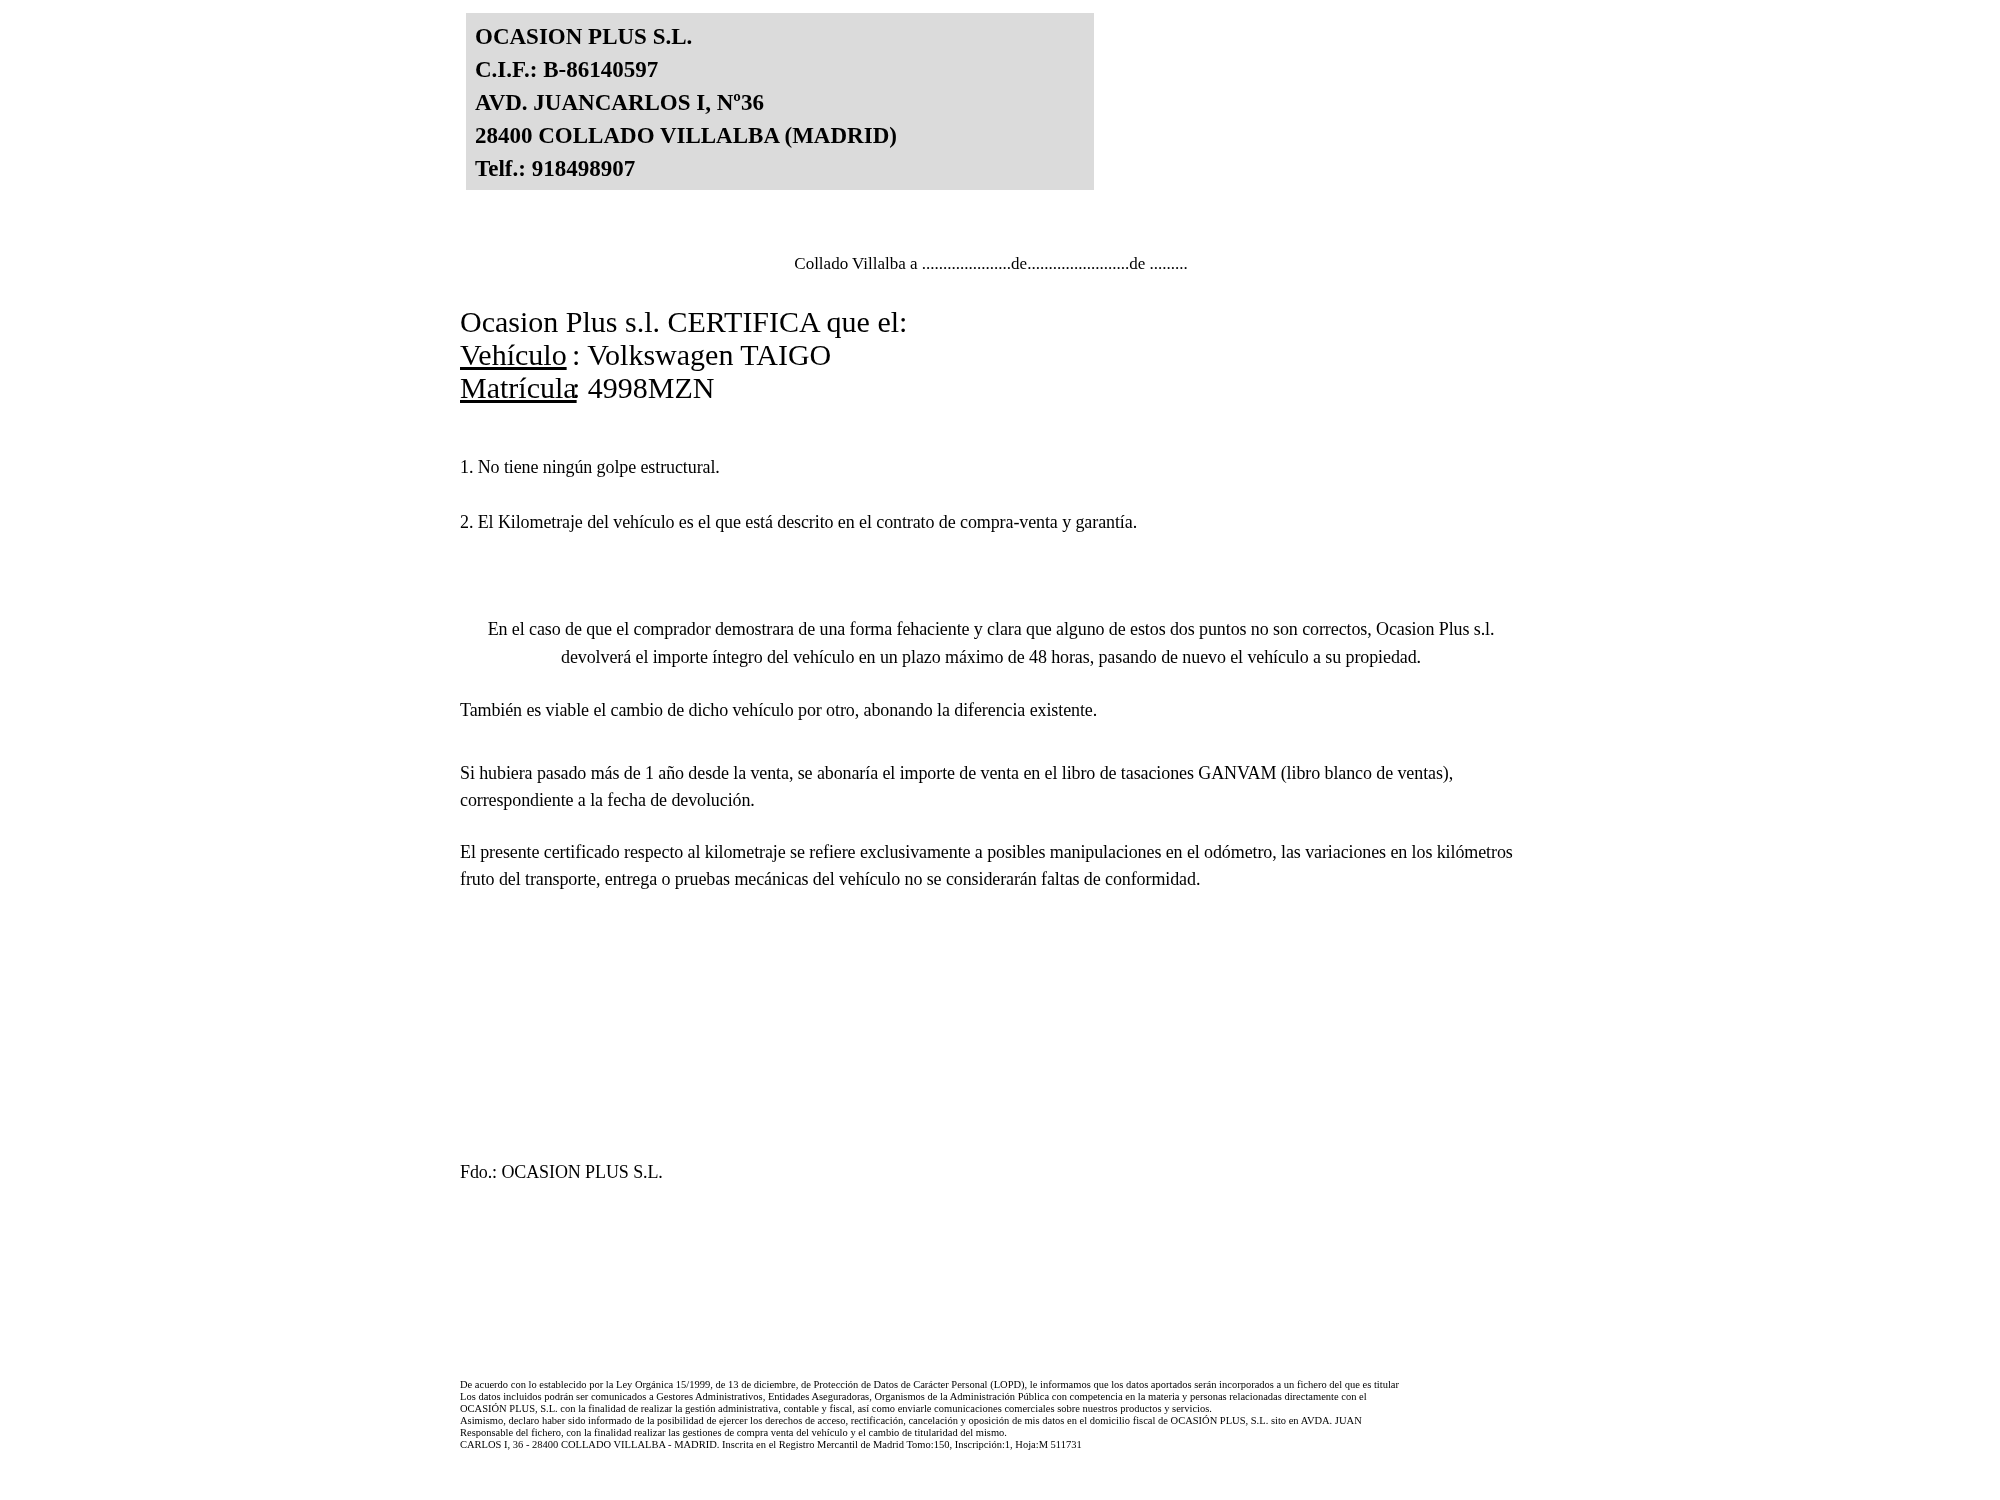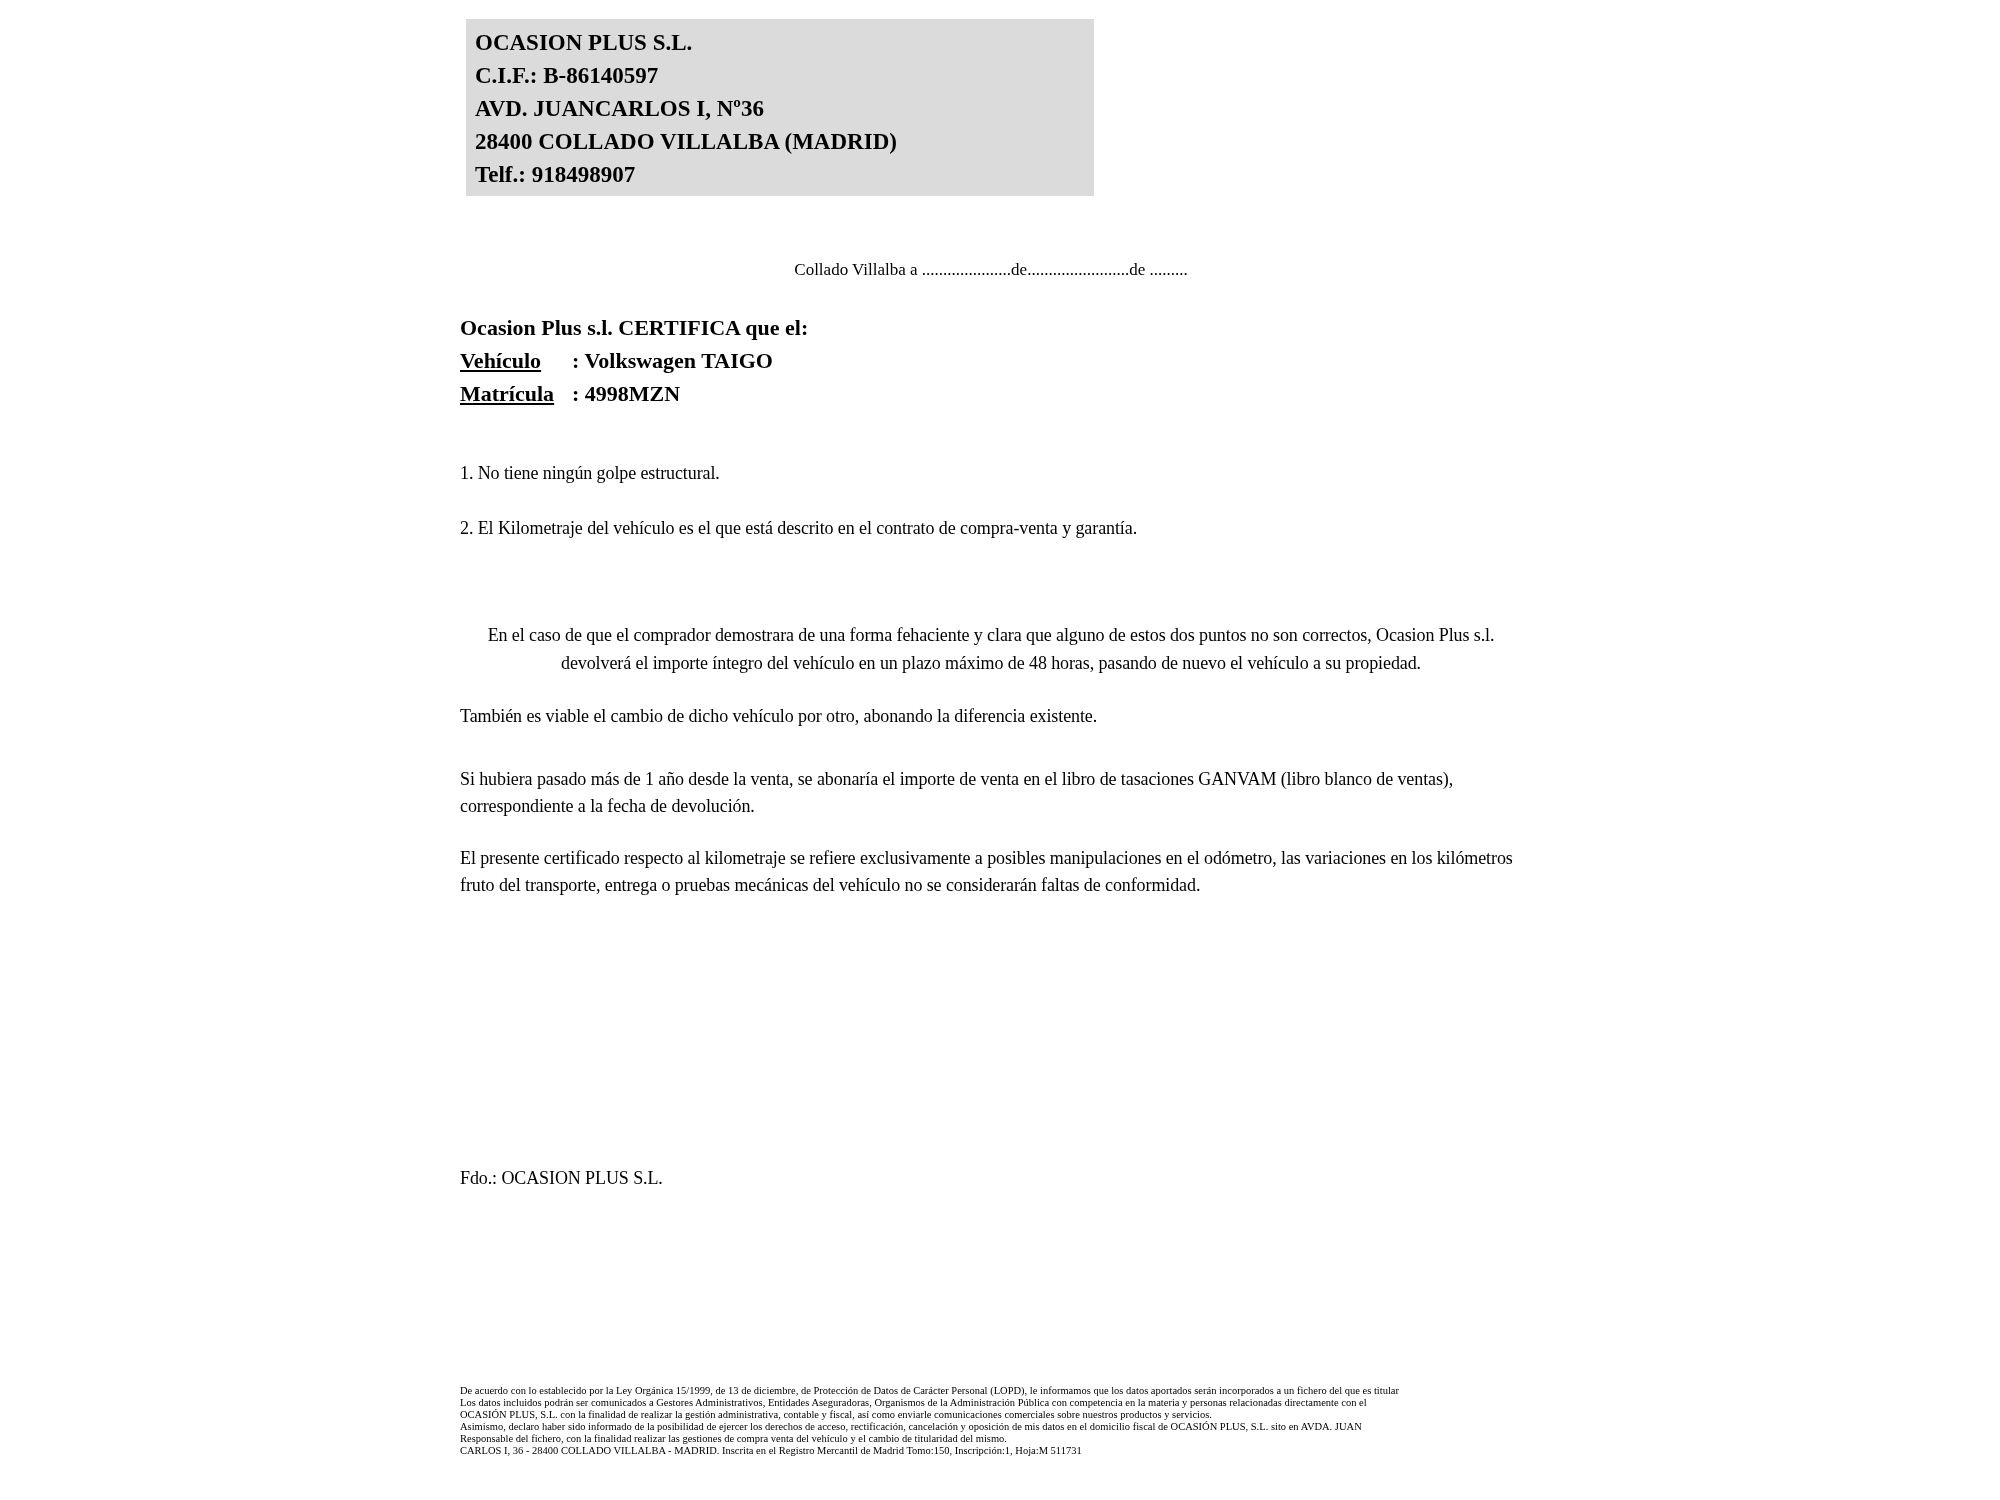--- a/index.html
+++ b/index.html
@@ -12,21 +12,21 @@
     width: 2000px;
     height: 1500px;
     background: #ffffff;
     font-family: "Liberation Serif", "DejaVu Serif", serif;
     color: #000000;
     overflow: hidden;
   }
   .content {
     position: absolute;
     left: 460px;
-    top: 14px;
+    top: 8px;
     width: 1062px;
   }
   .header-box {
     margin: 5px 0 0 6px;
     width: 628px;
     background: #dbdbdb;
     padding: 7px 0 5px 9px;
     box-sizing: border-box;
   }
   .header-box .hline {
@@ -37,23 +37,22 @@
   }
   .date-line {
     margin-top: 60px;
     font-size: 17px;
     line-height: 27px;
     text-align: center;
     white-space: nowrap;
   }
   .cert-block {
     margin-top: 28px;
-    font-size: 22px;
+    font-size: 30px;
     line-height: 33px;
-    font-weight: bold;
   }
   .field-label {
     display: inline-block;
     width: 112px;
   }
   .field-label-text {
     text-decoration: underline;
   }
   .clause, .para, .signature {
     font-size: 18px;

